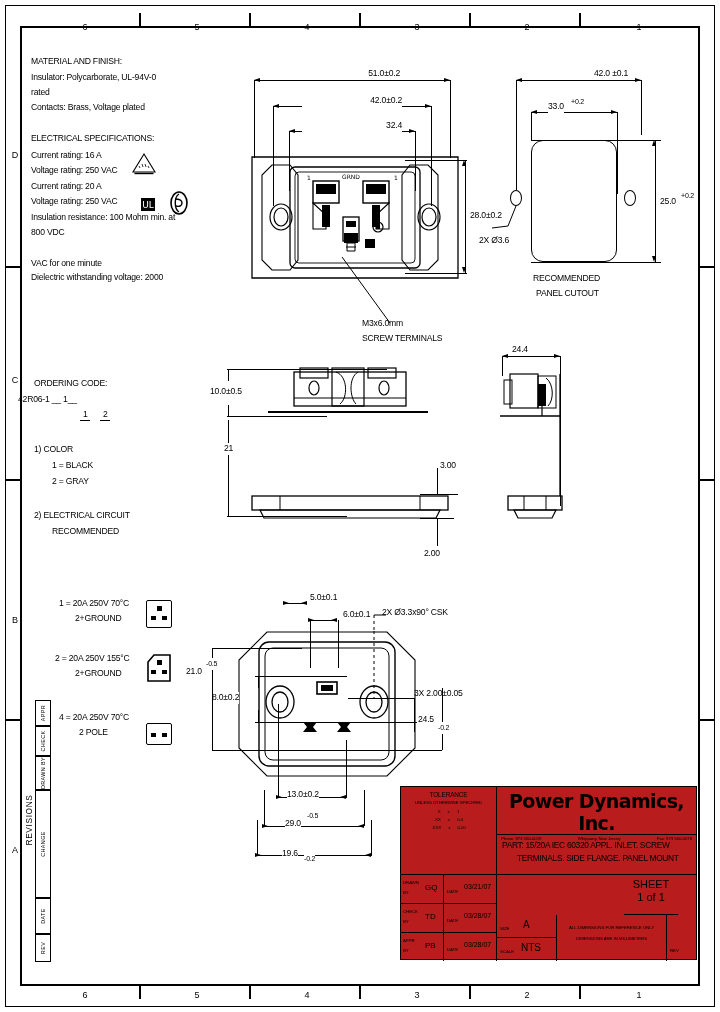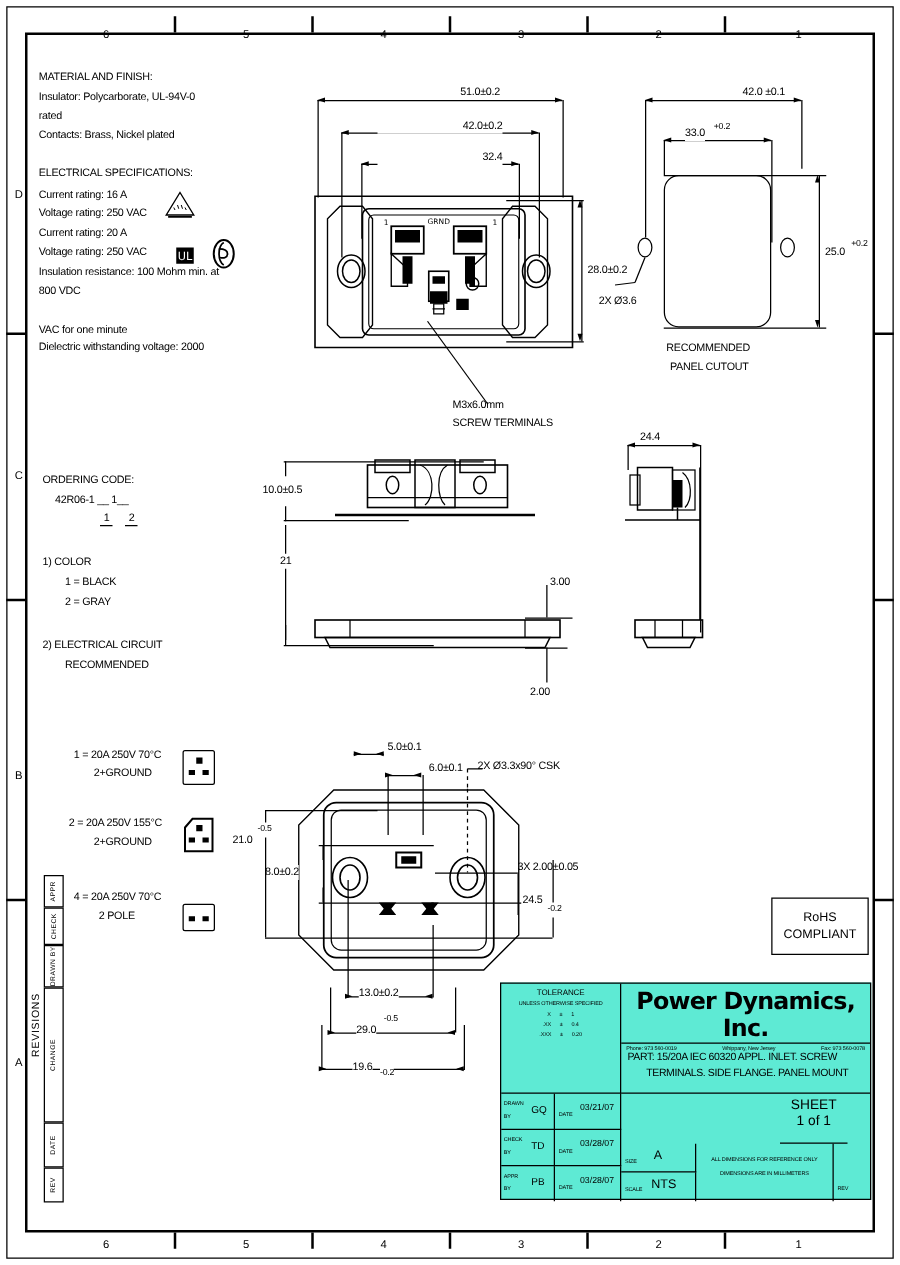--- a/index.html
+++ b/index.html
@@ -37,21 +37,21 @@
   
   .rev-strip{position:absolute;left:22px;top:700px;width:30px;height:262px;}
   .rev-cell{position:absolute;left:13px;width:16px;border:1px solid #000;box-sizing:border-box;
             font-size:5.4px;letter-spacing:0.4px;display:flex;align-items:center;justify-content:center;}
   .rev-cell span{transform:rotate(-90deg);white-space:nowrap;}
   .rev-title{position:absolute;left:-1px;top:60px;width:14px;height:120px;
              display:flex;align-items:center;justify-content:center;font-size:8.4px;letter-spacing:0.6px;}
   .rev-title span{transform:rotate(-90deg);white-space:nowrap;}
 
   
-  .tb{position:absolute;left:400px;top:786px;width:297px;height:174px;border:1.6px solid #000;box-sizing:border-box;background:#5eead4;}
+  .tb{position:absolute;left:400px;top:786px;width:297px;height:174px;border:1.6px solid #000;box-sizing:border-box;background:#b91c1c;}
   .tb .cell{position:absolute;box-sizing:border-box;}
   .tb .bb{border-bottom:1.2px solid #000;}
   .tb .br{border-right:1.2px solid #000;}
   .company{font-family:"DejaVu Sans",sans-serif;font-weight:bold;font-size:19px;letter-spacing:-0.6px;
            text-align:center;line-height:22px;}
   .tiny{font-size:5px;letter-spacing:-0.1px;}
   .tinyer{font-size:4.4px;letter-spacing:-0.1px;}
   .partno{font-size:17px;letter-spacing:-0.4px;}
 
   .rohs{position:absolute;left:617px;top:718px;width:78px;height:46px;border:1.6px solid #000;box-sizing:border-box;
@@ -99,21 +99,21 @@
   <div class="h2 tick" style="left:5px;top:266px;width:16px;"></div>
   <div class="h2 tick" style="left:5px;top:479px;width:16px;"></div>
   <div class="h2 tick" style="left:5px;top:719px;width:16px;"></div>
   <div class="h2 tick" style="left:699px;top:266px;width:16px;"></div>
   <div class="h2 tick" style="left:699px;top:479px;width:16px;"></div>
   <div class="h2 tick" style="left:699px;top:719px;width:16px;"></div>
 
   <div class="blk" style="left:31px;top:56px;">MATERIAL AND FINISH:</div>
   <div class="blk" style="left:31px;top:72px;">Insulator: Polycarborate, UL-94V-0</div>
   <div class="blk" style="left:31px;top:87px;">rated</div>
-  <div class="blk" style="left:31px;top:102px;">Contacts: Brass, Nickel plated</div>
+  <div class="blk" style="left:31px;top:102px;">Contacts: Brass, Voltage plated</div>
 
   <div class="blk" style="left:31px;top:133px;">ELECTRICAL SPECIFICATIONS:</div>
   <div class="blk" style="left:31px;top:150px;">Current rating: 16 A</div>
   <div class="blk" style="left:31px;top:165px;">Voltage rating: 250 VAC</div>
   <div class="blk" style="left:31px;top:181px;">Current rating: 20 A</div>
   <div class="blk" style="left:31px;top:196px;">Voltage rating: 250 VAC</div>
   <div class="blk" style="left:31px;top:212px;">Insulation resistance: 100 Mohm min. at</div>
   <div class="blk" style="left:31px;top:227px;">800 VDC</div>
   <div class="blk" style="left:31px;top:243px;margin-top:29px;">Dielectric withstanding voltage: 2000</div>
   <div class="blk" style="left:31px;top:258px;">VAC for one minute</div>
@@ -130,21 +130,21 @@
     <rect x="1" y="2" width="14" height="13" fill="#000"></rect>
     <text x="8" y="12" font-size="9" fill="#fff" text-anchor="middle" font-family="DejaVu Sans">UL</text>
   </svg>
   <svg class="warn-tri" style="left:166px;top:190px;" width="26" height="26" viewBox="0 0 26 26">
     <ellipse cx="13" cy="13" rx="8" ry="11" fill="none" stroke="#000" stroke-width="1.6"></ellipse>
     <path d="M13 4 C8 7 8 19 13 22" fill="none" stroke="#000" stroke-width="1.4"></path>
     <path d="M9 9 C14 9 16 11 16 13 C16 16 13 17 10 16" fill="none" stroke="#000" stroke-width="1.4"></path>
   </svg>
 
   <div class="blk" style="left:34px;top:378px;">ORDERING CODE:</div>
-  <div class="blk" style="left:44px;top:394px;">42R06-1 __ 1__</div>
+  <div class="blk" style="left:18px;top:394px;">42R06-1 __ 1__</div>
   <div class="blk" style="left:83px;top:409px;">1</div>
   <div class="blk" style="left:103px;top:409px;">2</div>
   <div class="h" style="left:80px;top:420px;width:10px;"></div>
   <div class="h" style="left:100px;top:420px;width:10px;"></div>
 
   <div class="blk" style="left:34px;top:444px;">1) COLOR</div>
   <div class="blk" style="left:52px;top:460px;">1 = BLACK</div>
   <div class="blk" style="left:52px;top:476px;">2 = GRAY</div>
 
   <div class="blk" style="left:34px;top:510px;">2) ELECTRICAL CIRCUIT</div>
@@ -417,24 +417,20 @@
 
     <div class="h" style="left:257px;top:855px;width:114px;"></div>
     <div class="ar ar-r" style="left:255px;top:852.5px;"></div>
     <div class="ar ar-l" style="left:365px;top:852.5px;"></div>
     <div class="v" style="left:257px;top:820px;height:36px;"></div>
     <div class="v" style="left:371px;top:820px;height:36px;"></div>
     <div class="txt" style="left:282px;top:848px;background:#fff;">19.6</div>
     <div class="txt" style="left:304px;top:853px;font-size:7px;background:#fff;">-0.2</div>
   </div>
 
-  <div class="rohs">
-    <div>RoHS</div>
-    <div>COMPLIANT</div>
-  </div>
 
   <div class="rev-strip">
     <div class="rev-title">
         <span>REVISIONS</span>
       </div>
     <div class="rev-cell" style="top:0px;height:26px;">
         <span>APPR</span>
       </div>
     <div class="rev-cell" style="top:26px;height:30px;">
         <span>CHECK</span>

